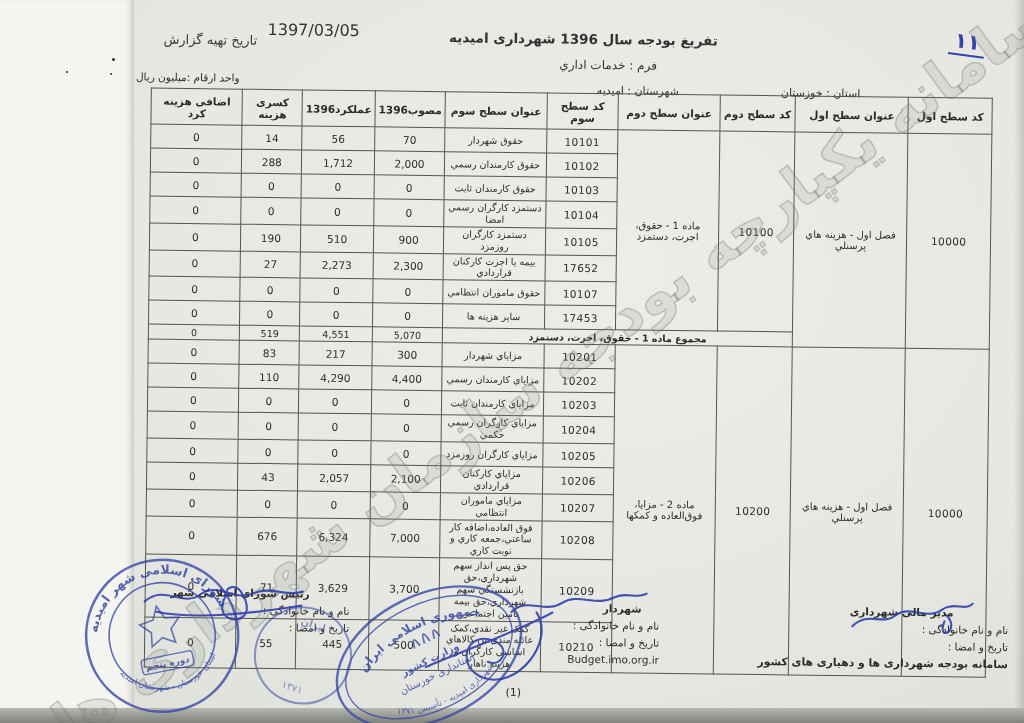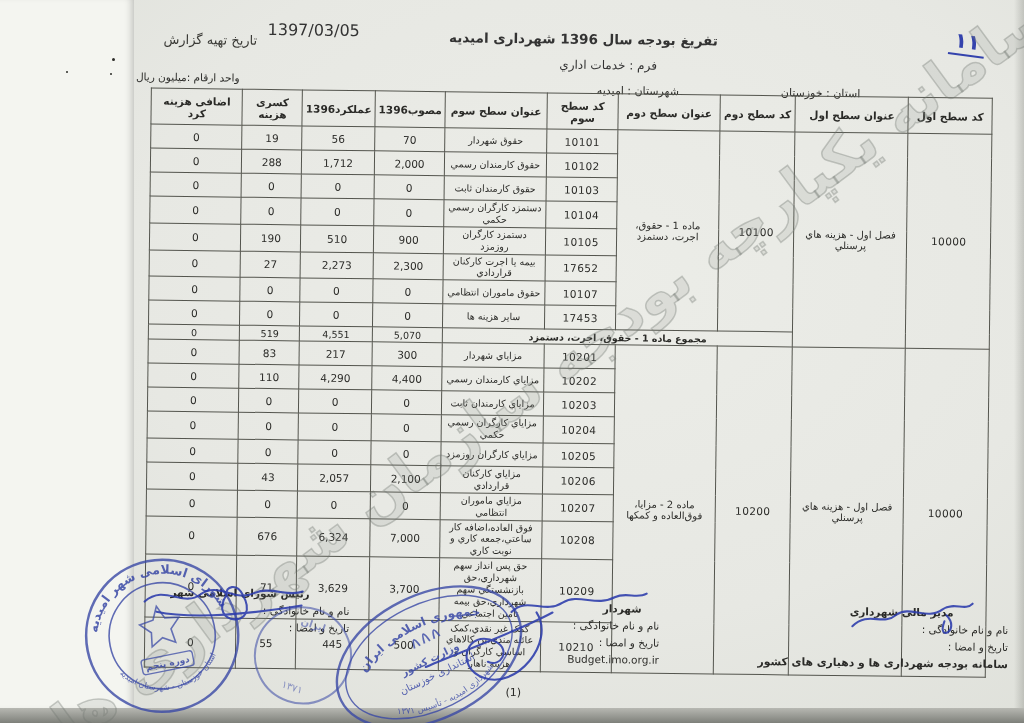--- a/index.html
+++ b/index.html
@@ -145,42 +145,42 @@
         <tbody>
             <tr class="detail-row">
               <td class="lvl-code" rowspan="9">10000</td>
               <td class="lvl-title" rowspan="9">فصل اول - هزینه هاي پرسنلي</td>
               <td class="lvl-code" rowspan="8">10100</td>
               <td class="lvl-title" rowspan="8">ماده 1 - حقوق، اجرت، دستمزد</td>
               <td class="code">10101</td>
               <td class="title3">حقوق شهردار</td>
               <td class="num">70</td>
               <td class="num">56</td>
-              <td class="num">19</td>
+              <td class="num">14</td>
               <td class="num">0</td>
             </tr>
             <tr class="detail-row">
               <td class="code">10102</td>
               <td class="title3">حقوق کارمندان رسمي</td>
               <td class="num">2,000</td>
               <td class="num">1,712</td>
               <td class="num">288</td>
               <td class="num">0</td>
             </tr>
             <tr class="detail-row">
               <td class="code">10103</td>
               <td class="title3">حقوق کارمندان ثابت</td>
               <td class="num">0</td>
               <td class="num">0</td>
               <td class="num">0</td>
               <td class="num">0</td>
             </tr>
             <tr class="detail-row">
               <td class="code">10104</td>
-              <td class="title3">دستمزد کارگران رسمي حکمي</td>
+              <td class="title3">دستمزد کارگران رسمي امضا</td>
               <td class="num">0</td>
               <td class="num">0</td>
               <td class="num">0</td>
               <td class="num">0</td>
             </tr>
             <tr class="detail-row">
               <td class="code">10105</td>
               <td class="title3">دستمزد کارگران روزمزد</td>
               <td class="num">900</td>
               <td class="num">510</td>

